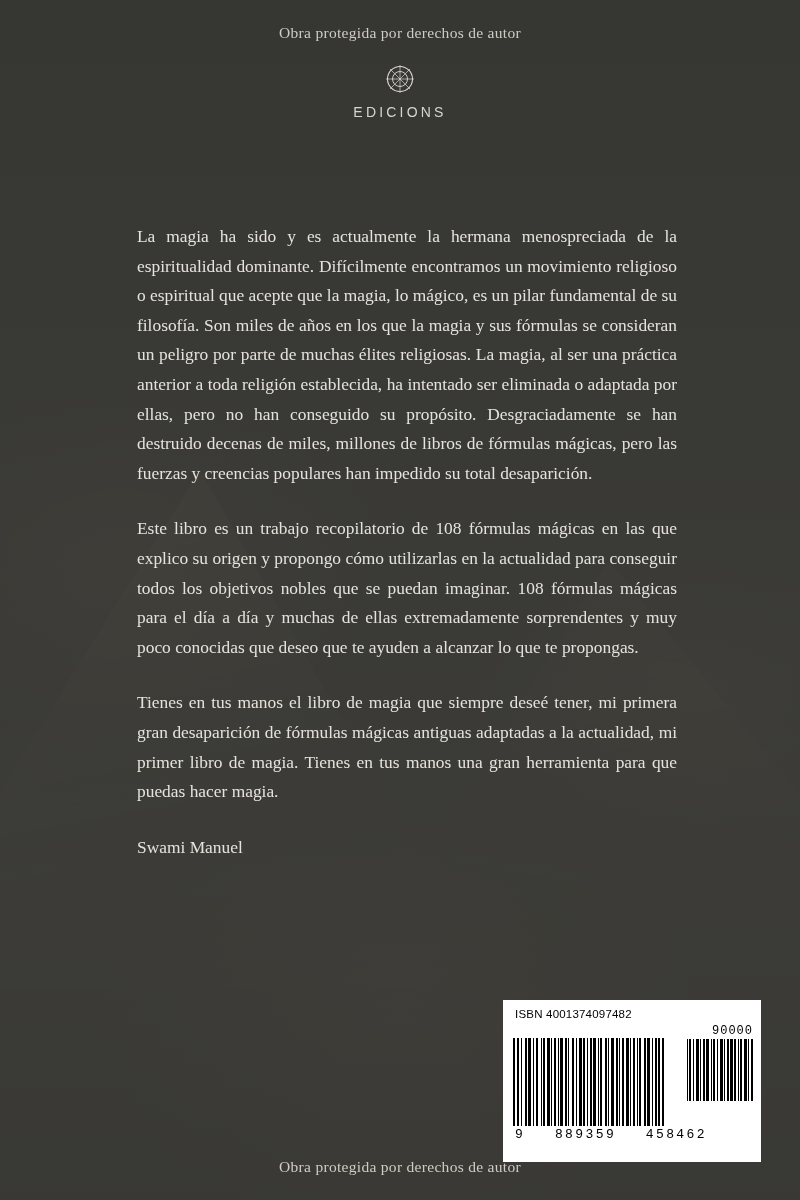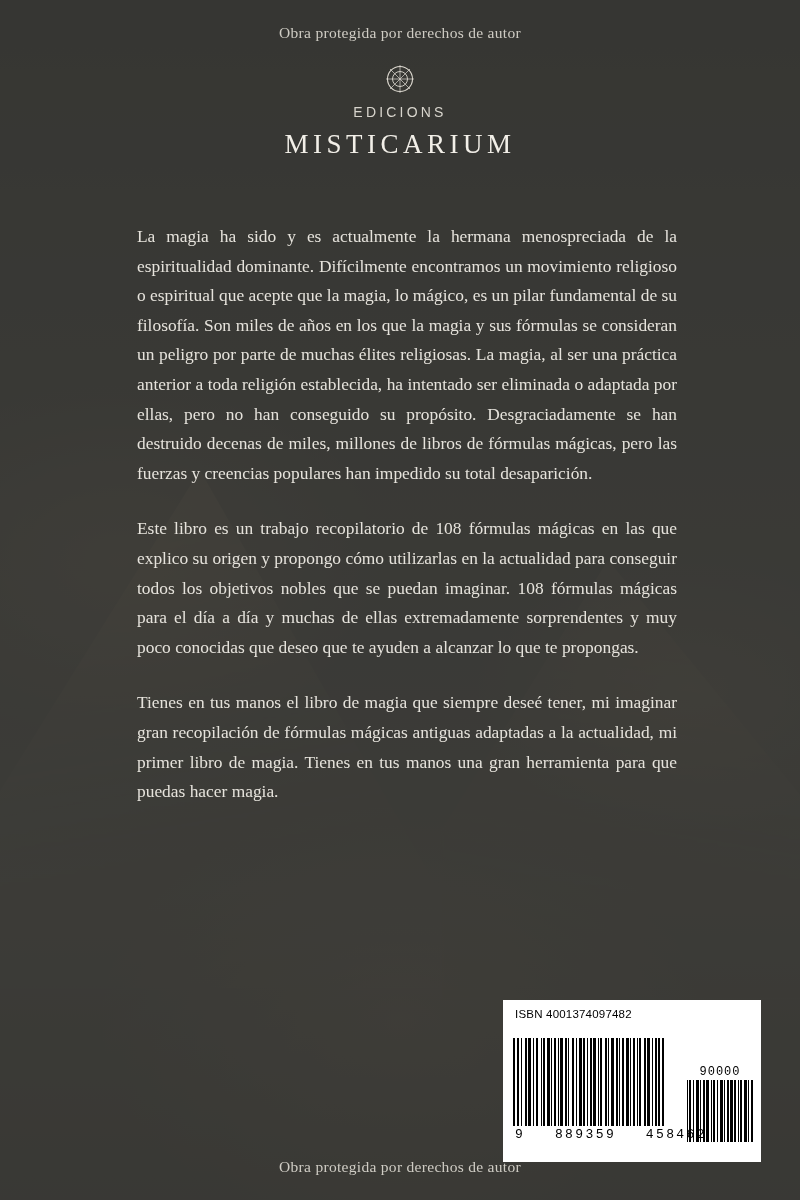--- a/index.html
+++ b/index.html
@@ -137,24 +137,23 @@
   }
   .ean5-wrap {
     position: absolute;
     right: 8px;
     top: 24px;
     width: 66px;
   }
   .ean5-digits {
     font-family: "Liberation Mono", monospace;
     font-size: 12px;
-    text-align: center;
+    text-align: right;
     letter-spacing: 1px;
     margin-bottom: 1px;
-    margin-top: 41px;
   }
   .bars {
     display: flex;
     align-items: flex-end;
     height: 70px;
   }
   .ean5-wrap .bars { height: 62px; }
   .bars i {
     display: block;
     background: #000;
@@ -191,27 +190,27 @@
 
     <div class="copyright-top">Obra protegida por derechos de autor</div>
 
     <div class="publisher">
       <svg class="pub-mark" viewBox="0 0 34 34">
         <circle cx="17" cy="17" r="12.5" fill="none" stroke="#ddd9d0" stroke-width="1.1"></circle>
         <circle cx="17" cy="17" r="7.5" fill="none" stroke="#ddd9d0" stroke-width="0.9"></circle>
         <path d="M17 3 L17 31 M3 17 L31 17 M7 7 L27 27 M27 7 L7 27" stroke="#ddd9d0" stroke-width="0.7" fill="none"></path>
       </svg>
       <div class="pub-kicker">EDICIONS</div>
-      <div class="pub-name">MISTICARIUM</div>
     </div>
 
     <div class="blurb">
       <p>La magia ha sido y es actualmente la hermana menospreciada de la espiritualidad dominante. Difícilmente encontramos un movimiento religioso o espiritual que acepte que la magia, lo mágico, es un pilar fundamental de su filosofía. Son miles de años en los que la magia y sus fórmulas se consideran un peligro por parte de muchas élites religiosas. La magia, al ser una práctica anterior a toda religión establecida, ha intentado ser eliminada o adaptada por ellas, pero no han conseguido su propósito. Desgraciadamente se han destruido decenas de miles, millones de libros de fórmulas mágicas, pero las fuerzas y creencias populares han impedido su total desaparición.</p>
       <p>Este libro es un trabajo recopilatorio de 108 fórmulas mágicas en las que explico su origen y propongo cómo utilizarlas en la actualidad para conseguir todos  los objetivos nobles que se puedan imaginar. 108 fórmulas mágicas para el día a día y muchas de ellas extremadamente sorprendentes y muy poco conocidas  que deseo que te ayuden a alcanzar lo que te propongas.</p>
-      <p>Tienes en tus manos el libro de magia que siempre deseé tener, mi imaginar gran recopilación de fórmulas mágicas antiguas adaptadas a la actualidad, mi primer libro de magia. Tienes en tus manos una gran herramienta para que puedas hacer magia.</p>
+      <p>Tienes en tus manos el libro de magia que siempre deseé tener, mi primera gran desaparición de fórmulas mágicas antiguas adaptadas a la actualidad, mi primer libro de magia. Tienes en tus manos una gran herramienta para que puedas hacer magia.</p>
+      <p class="signature">Swami Manuel</p>
     </div>
 
     <div class="barcode-box">
       <div class="isbn-text">ISBN 4001374097482</div>
 
       <div class="ean5-wrap">
         <div class="ean5-digits">90000</div>
         <div class="bars">
           <i style="width:1px"></i>
             <i style="width:1px;background:#fff"></i>

